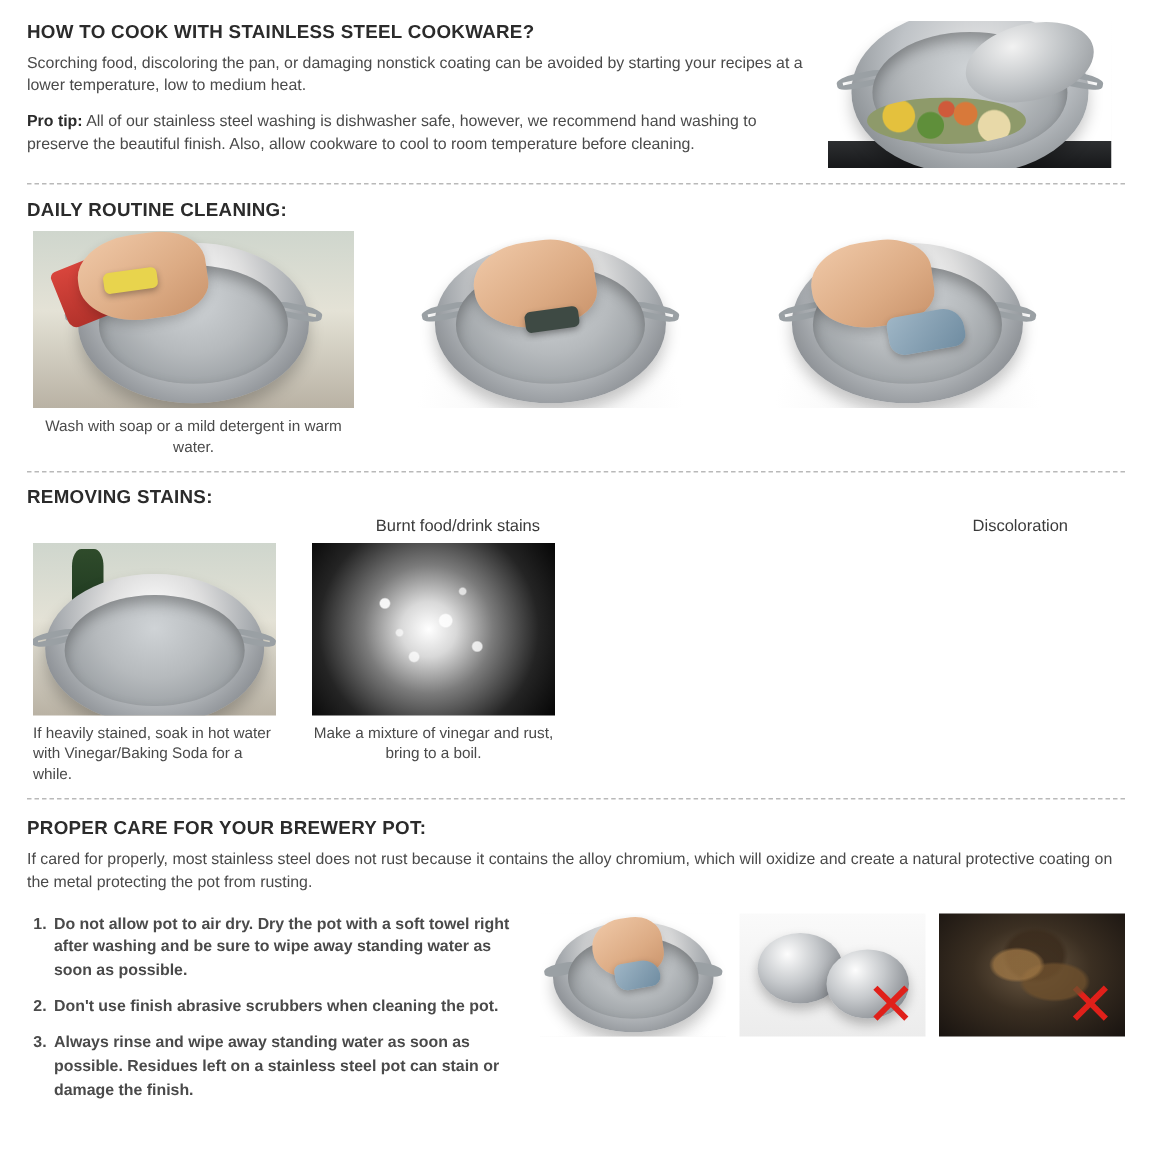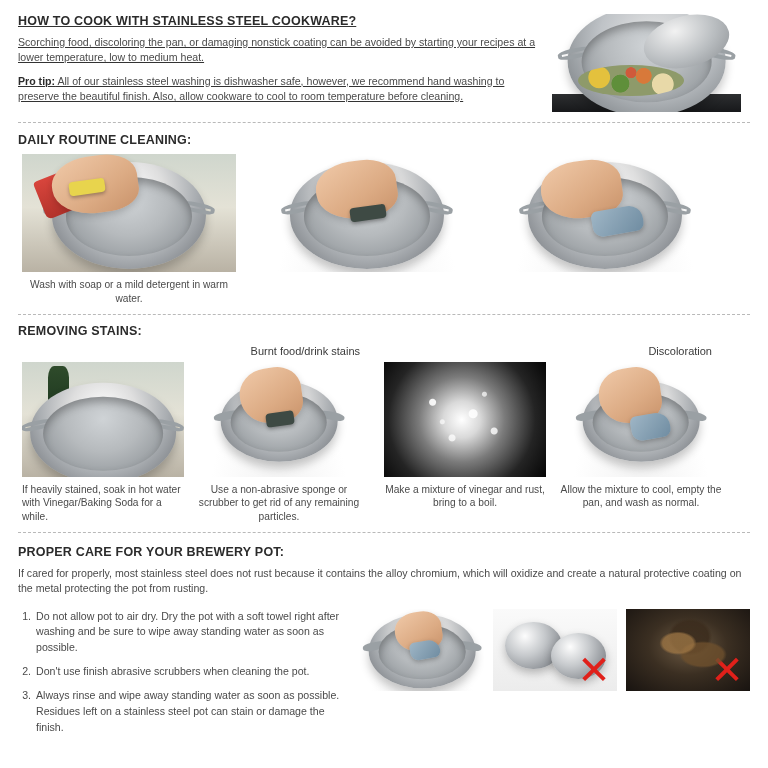--- a/index.html
+++ b/index.html
@@ -241,21 +241,21 @@
 
   .row { display: flex; }
 </style>
 </head>
 <body>
 
 <div class="page">
 
   <div class="section" style="padding-top:14px; height:122px;">
     <div class="row" style="gap:14px;">
-      <div style="flex:1 1 auto; max-width:520px;text-decoration:underline;">
+      <div style="flex:1 1 auto; max-width:520px;">
         <h2 class="heading">HOW TO COOK WITH STAINLESS STEEL COOKWARE?</h2>
         <p class="body-text">Scorching food, discoloring the pan, or damaging nonstick coating can be avoided by starting your recipes at a lower temperature, low to medium heat.</p>
         <p class="body-text">
           <b>Pro tip:</b><span> All of our stainless steel washing is dishwasher safe, however, we recommend hand washing to preserve the beautiful finish. Also, allow cookware to cool to room temperature before cleaning.</span>
         </p>
       </div>
       <div class="photo pan-scene" style="width:189px; height:98px; flex:0 0 189px;">
         <div class="stove"></div>
         <div class="pan wok-top" style="width:84%; top:48%;">
           <div class="handle left"></div>
@@ -331,60 +331,38 @@
         <div class="photo kitchen-bg" style="height:115px;">
           <div class="bottle"></div>
           <div class="pan" style="top:62%; width:90%;">
             <div class="handle left"></div>
             <div class="handle right"></div>
           </div>
         </div>
         <div class="caption left">If heavily stained, soak in hot water with Vinegar/Baking Soda for a while.</div>
       </div>
 
-      <div style="width:162px;">
-        <div class="photo pan-scene" style="height:115px;">
-          <div class="pan">
-            <div class="handle left"></div>
-            <div class="handle right"></div>
-          </div>
-          <div class="hand"></div>
-          <div class="sponge"></div>
-        </div>
-        <div class="caption">Use a non-abrasive sponge or scrubber to get rid of any remaining particles.</div>
-      </div>
 
       <div style="width:162px; margin-left:10px;">
         <div class="photo ice" style="height:115px;"></div>
         <div class="caption">Make a mixture of vinegar and rust, bring to a boil.</div>
       </div>
 
-      <div style="width:162px;">
-        <div class="photo pan-scene" style="height:115px;">
-          <div class="pan">
-            <div class="handle left"></div>
-            <div class="handle right"></div>
-          </div>
-          <div class="hand" style="left:24%;"></div>
-          <div class="cloth"></div>
-        </div>
-        <div class="caption">Allow the mixture to cool, empty the pan, and wash as normal.</div>
-      </div>
 
     </div>
   </div>
 
   <hr class="divider" style="margin-top:8px;">
 
   <div class="section" style="padding-top:12px;">
     <h2 class="heading">PROPER CARE FOR YOUR BREWERY POT:</h2>
     <p class="body-text" style="margin-bottom:12px;">If cared for properly, most stainless steel does not rust because it contains the alloy chromium, which will oxidize and create a natural protective coating on the metal protecting the pot from rusting.</p>
 
     <div class="row" style="gap:16px; align-items:flex-start;">
-      <div style="width:330px;">
+      <div style="width:330px;font-weight:bold;">
         <ol class="care-list">
           <li>Do not allow pot to air dry. Dry the pot with a soft towel right after washing and be sure to wipe away standing water as soon as possible.</li>
           <li>Don't use finish abrasive scrubbers when cleaning the pot.</li>
           <li>Always rinse and wipe away standing water as soon as possible. Residues left on a stainless steel pot can stain or damage the finish.</li>
         </ol>
       </div>
 
       <div class="row" style="gap:9px; flex:0 0 auto;">
 
         <div class="photo pan-scene" style="width:124px; height:82px;">

